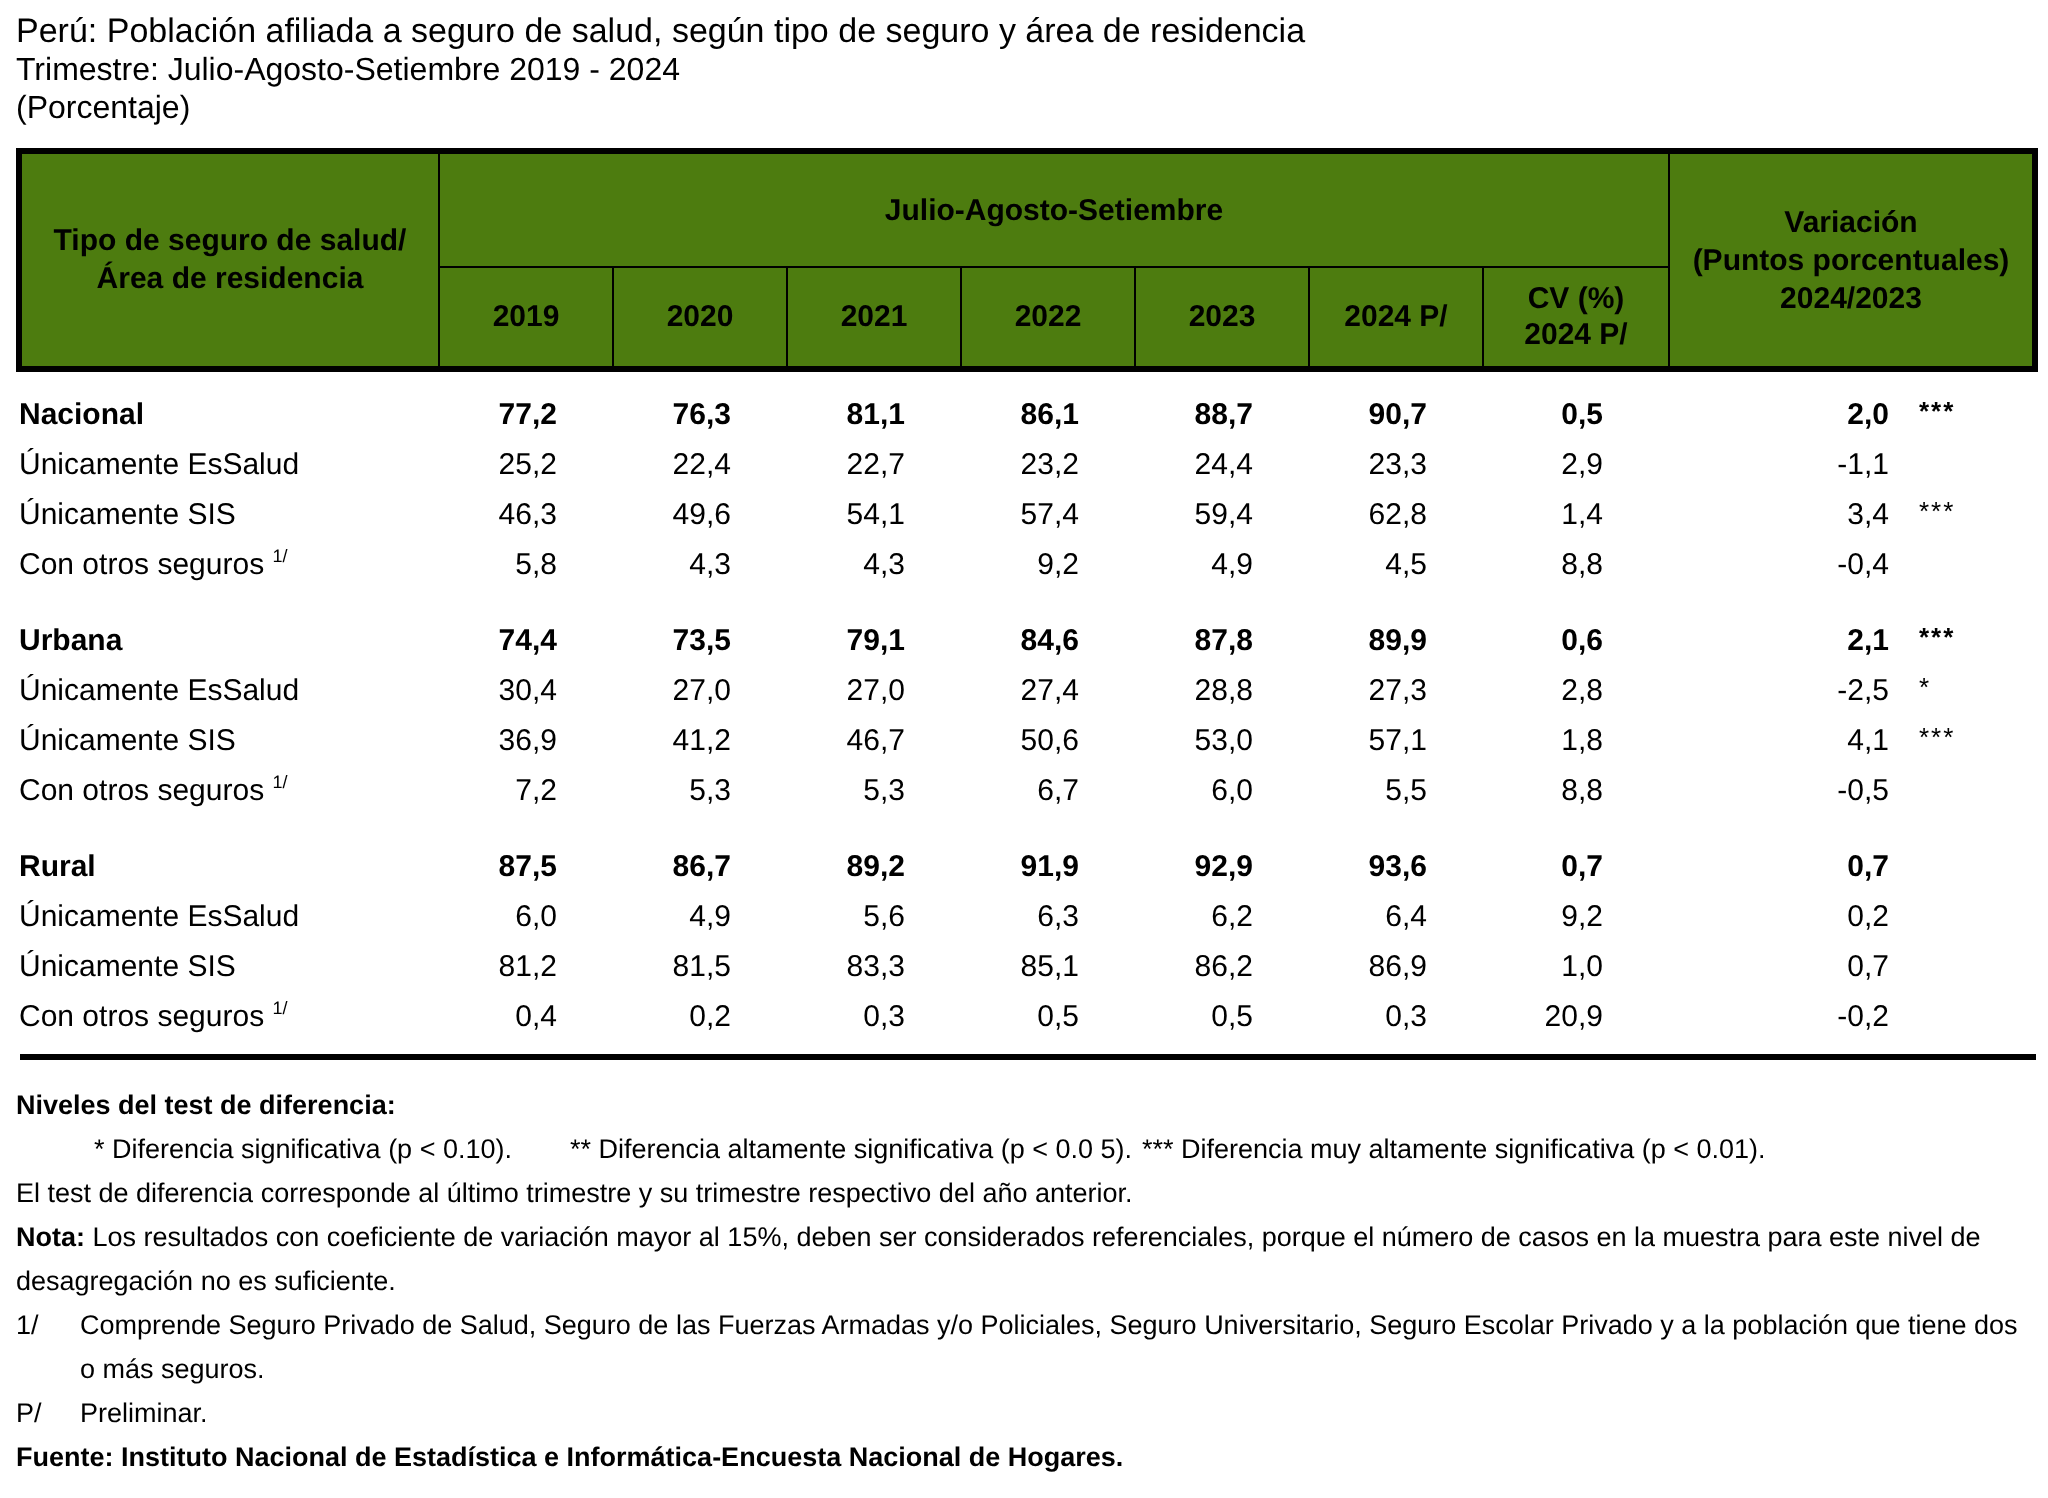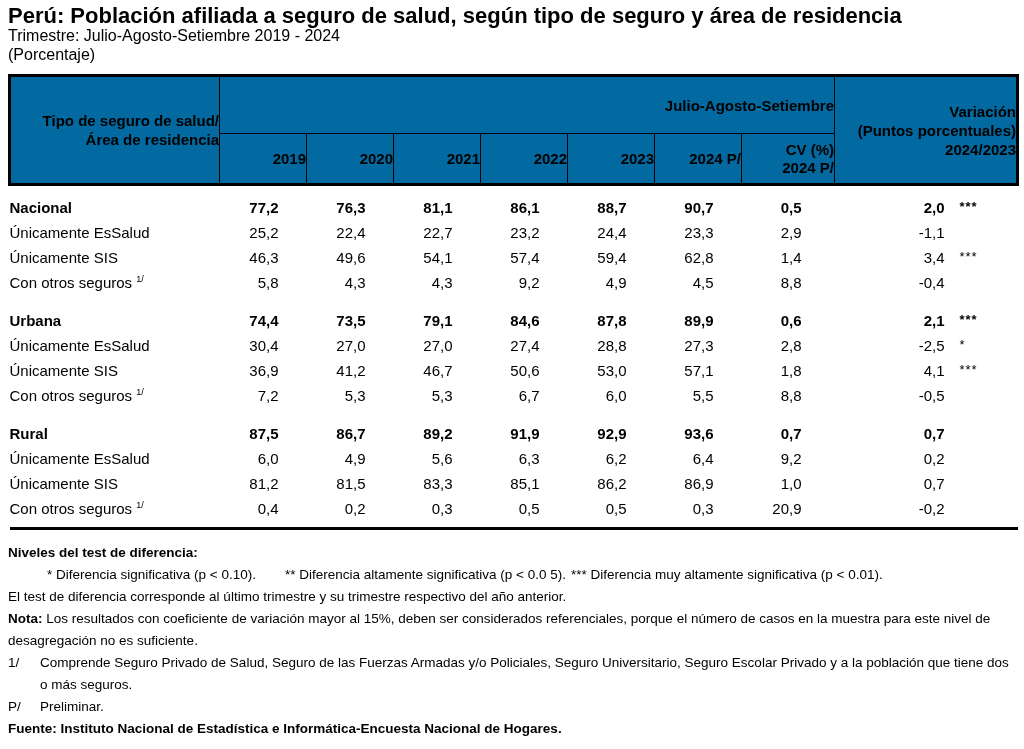--- a/index.html
+++ b/index.html
@@ -4,35 +4,35 @@
 <style>
   * { box-sizing: border-box; }
   html, body { margin: 0; padding: 0; }
   body {
     width: 1024px; height: 749px; overflow: hidden;
     background: #ffffff; color: #000;
     font-family: "Liberation Sans", sans-serif;
   }
   .page { padding: 6px 8px 0 8px; }
 
-  .title    { font-size: 22px; font-weight: bold; line-height: 20px; }
+  .title    { font-size: 17px; font-weight: normal; line-height: 20px; }
   .subtitle { font-size: 16px; line-height: 19px; }
   .unit     { font-size: 16px; line-height: 19px; margin-bottom: 10px; }
 
   table { border-collapse: collapse; width: 1008px; table-layout: fixed; }
   col.c-stub { width: 210px; }
   col.c-yr   { width: 87px; }
   col.c-cv   { width: 93px; }
   col.c-var  { width: 183px; }
 
   thead th {
-    background: #0369a1;
+    background: #4d7c0f;
     border: 1.5px solid #000;
     font-weight: bold; font-size: 15px;
-    padding: 0; text-align: right; vertical-align: middle;
+    padding: 0; text-align: center; vertical-align: middle;
   }
   tr.h1 { height: 58px; }
   tr.h2 { height: 51px; }
   th.stub    { border-left-width: 3px; border-top-width: 3px; border-bottom-width: 3px; line-height: 19px; }
   th.group-h { border-top-width: 3px; }
   th.var-h   { border-right-width: 3px; border-top-width: 3px; border-bottom-width: 3px; line-height: 19px; margin-left: 12px; }
   tr.h2 th   { border-bottom-width: 3px; }
   th.cv-h    { line-height: 18px; }
 
   tbody td { font-size: 15px; height: 25px; padding: 0; vertical-align: middle; }

